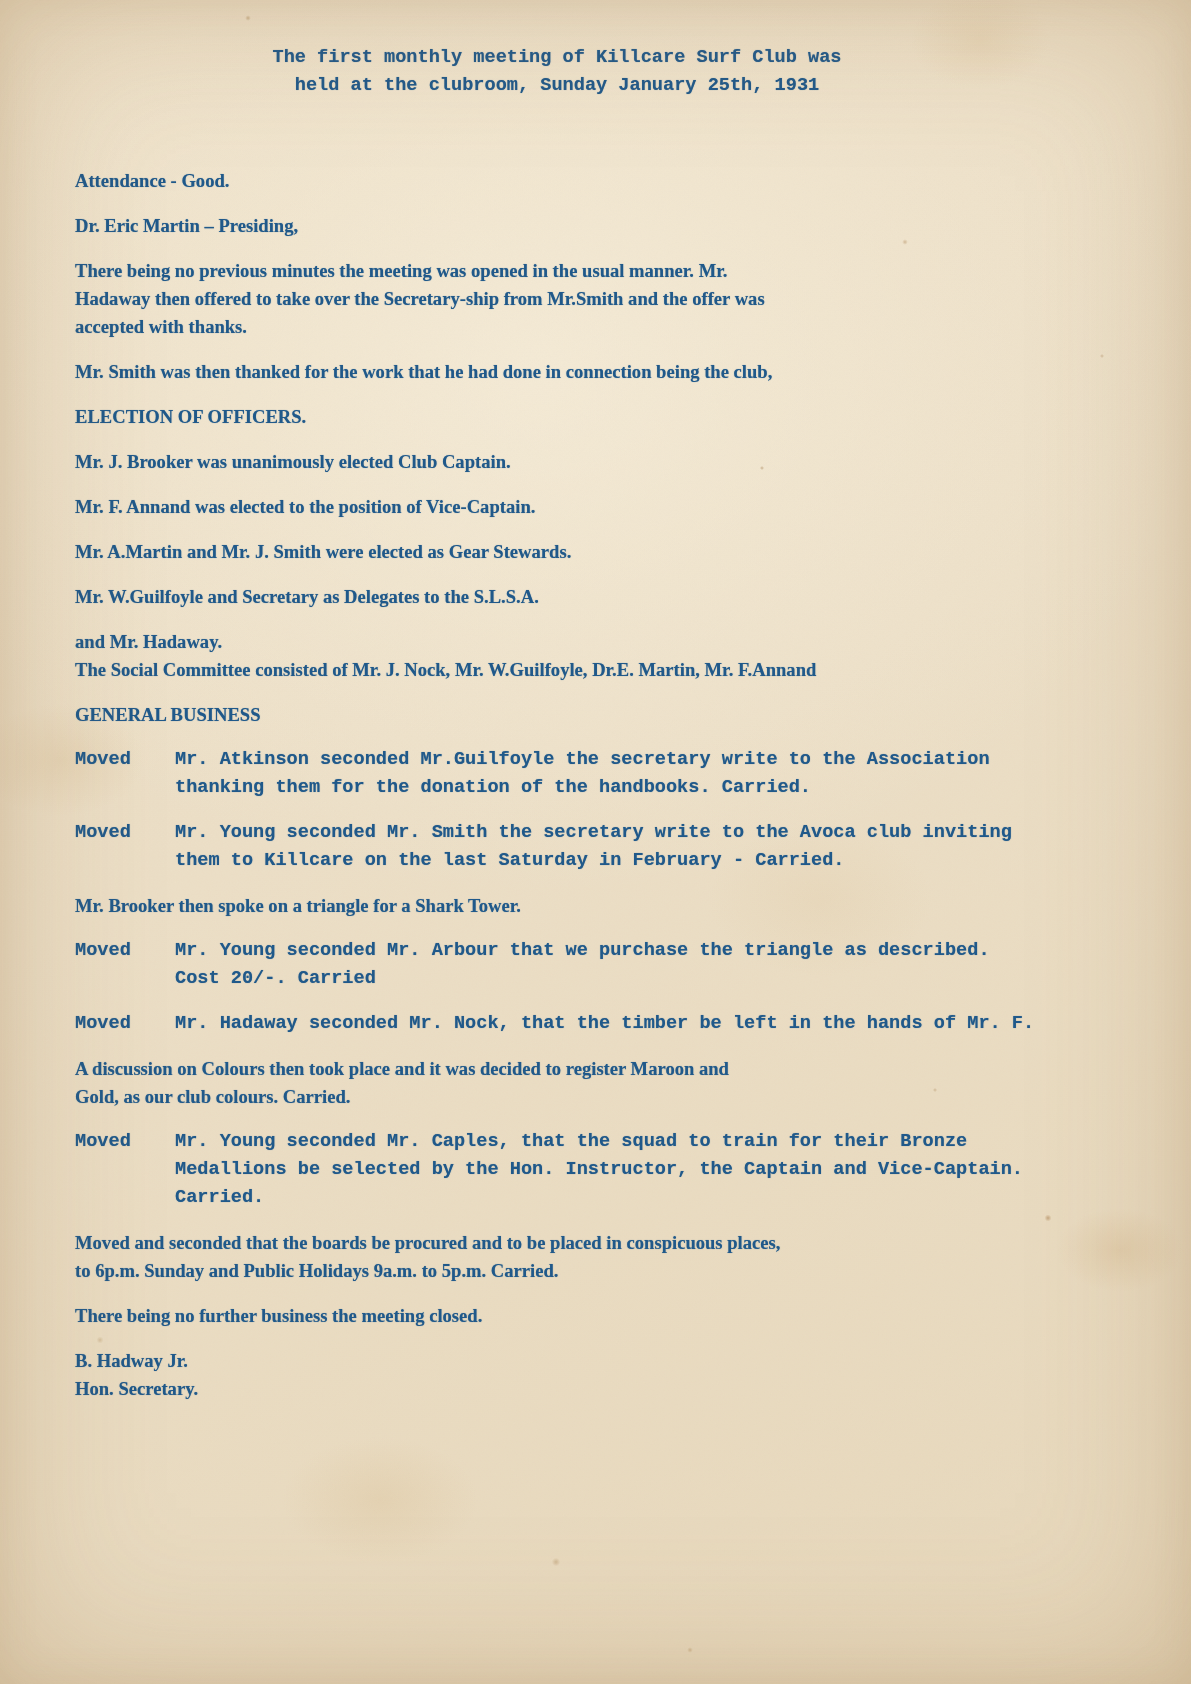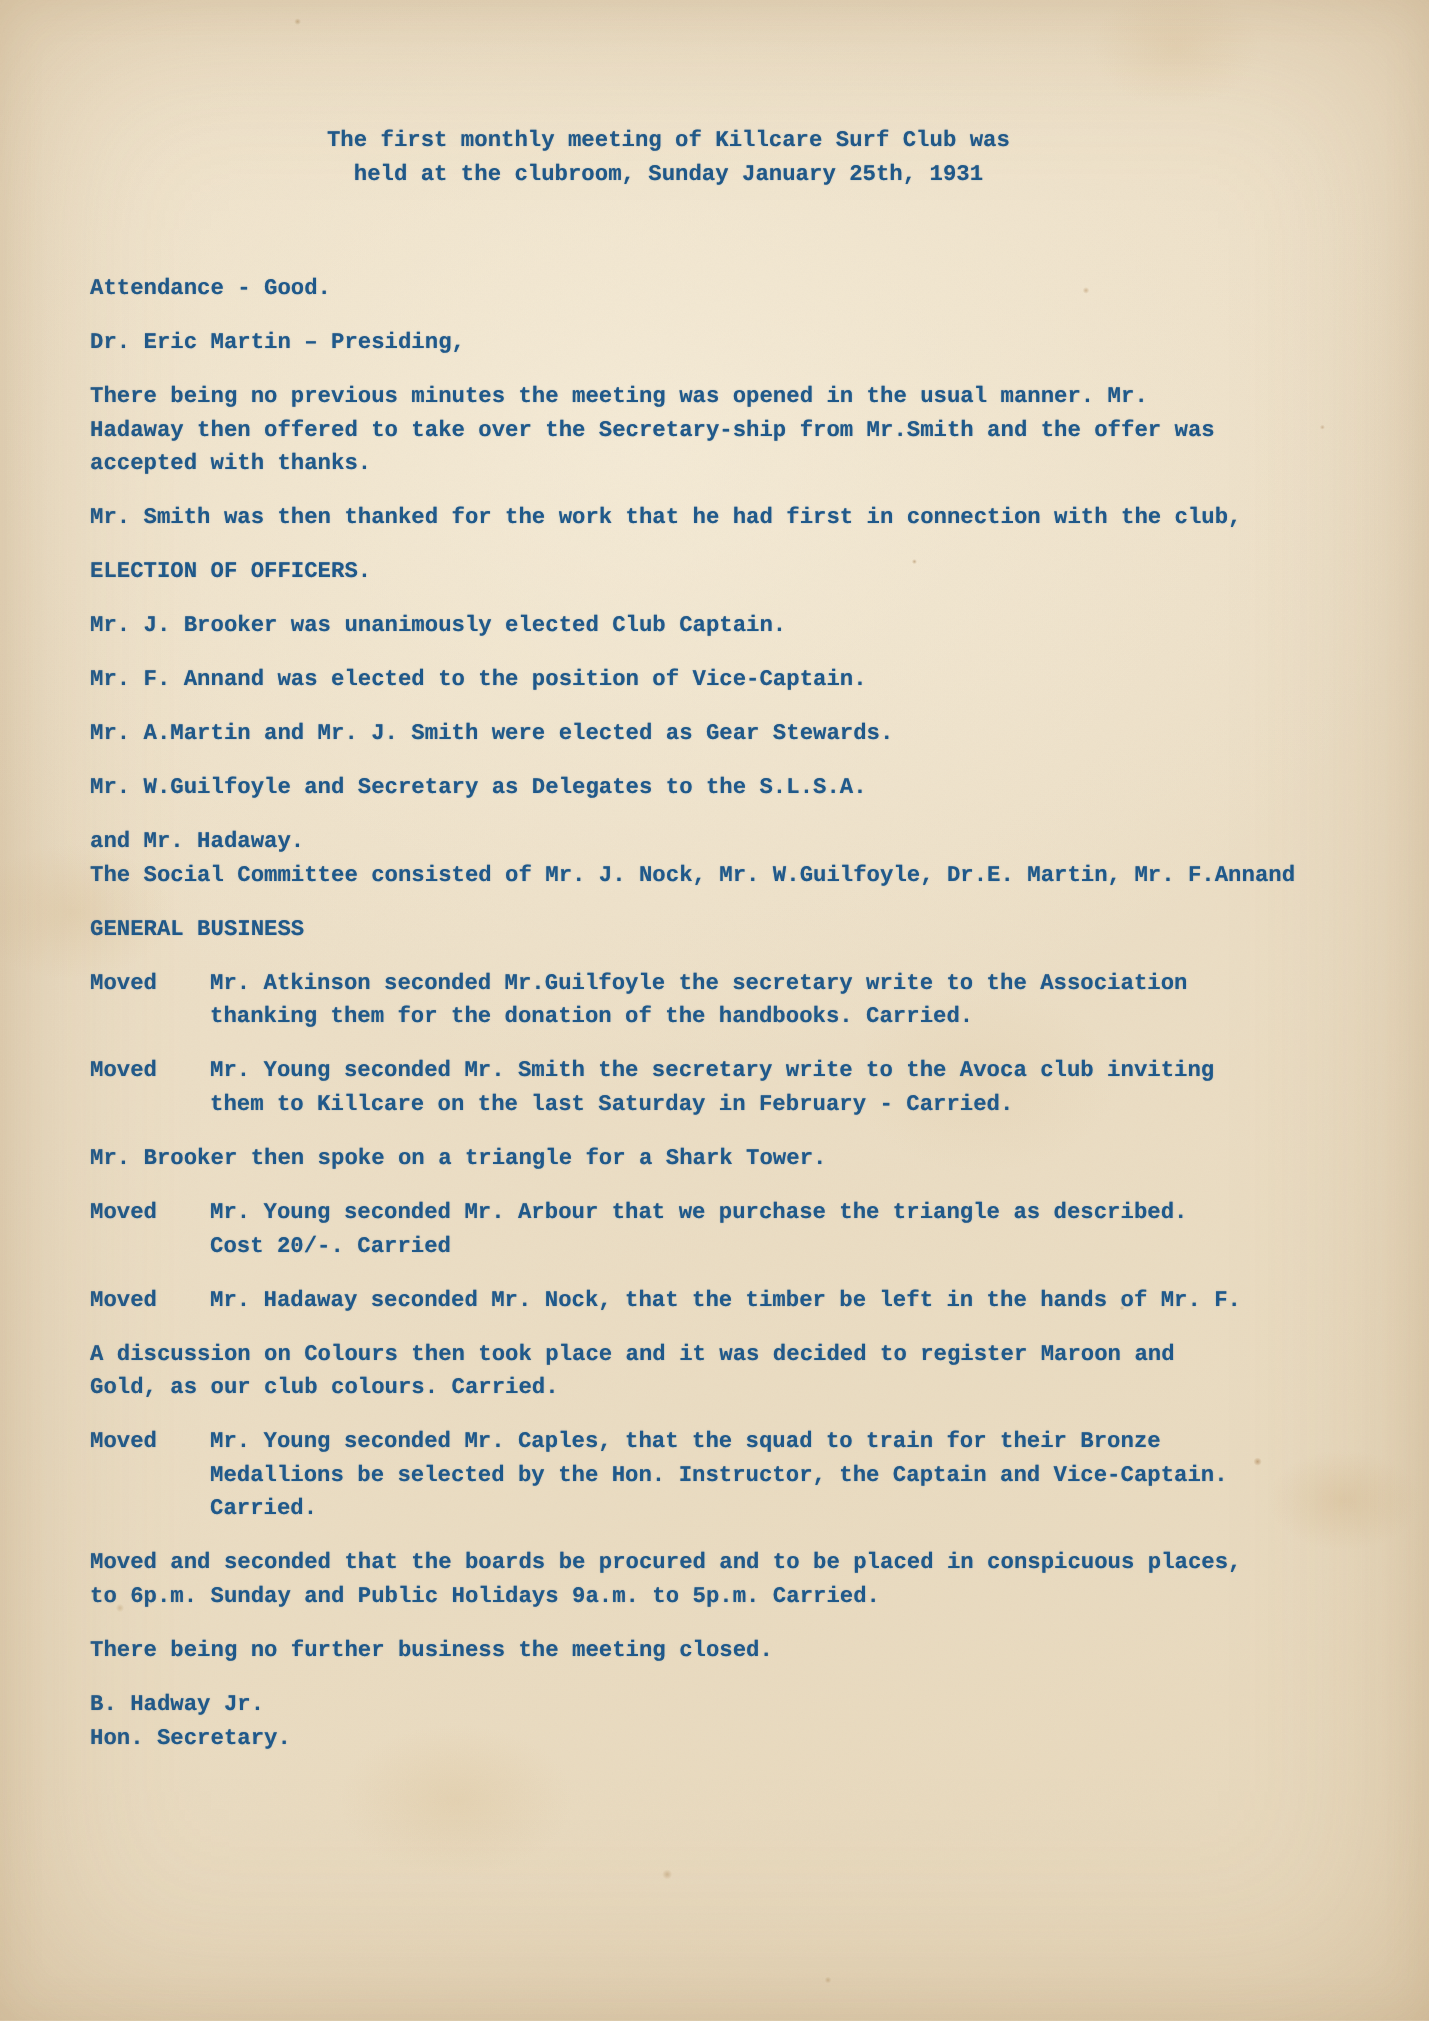--- a/index.html
+++ b/index.html
@@ -33,30 +33,30 @@
     background-color:var(--paper);
   }
   
   body::after{
     content:"";position:absolute;inset:0;pointer-events:none;
     box-shadow:inset 0 0 160px rgba(152,112,62,.28), inset 0 0 40px rgba(152,112,62,.12);
   }
   .grain{position:absolute;inset:0;pointer-events:none;opacity:.5;}
   .page-content{
     position:absolute;inset:0;box-sizing:border-box;
-    padding:104px 70px 0 75px;
+    padding:44px 70px 0 75px;
     color:var(--ink);
     font-size:18.6px;font-weight:bold;
   }
   .line{
     height:28px;line-height:28px;white-space:pre;
     text-shadow:0 0 1px rgba(32,89,138,.55);
   }
   .title-wrap{position:relative;left:-41px;text-align:center;margin-bottom:67px;}
-  .para{margin-bottom:17px;}
+  .para{margin-bottom:17px;font-family:Liberation Serif, serif;}
   .moved{display:grid;grid-template-columns:100px 1fr;margin-bottom:17px;}
   .signature{margin-bottom:0;}
 </style>
 </head>
 <body>
 
 <svg class="grain" width="1191" height="1684" aria-hidden="true">
   <filter id="paperNoise">
     <feTurbulence type="fractalNoise" baseFrequency="0.85" numOctaves="2" seed="11" stitchTiles="stitch"></feTurbulence>
     <feColorMatrix type="matrix" values="0 0 0 0 0.58  0 0 0 0 0.45  0 0 0 0 0.28  0 0 0 0.09 0"></feColorMatrix>
@@ -79,21 +79,21 @@
     <div class="line">Dr. Eric Martin – Presiding,</div>
   </div>
 
   <div class="para">
     <div class="line">There being no previous minutes the meeting was opened in the usual manner. Mr.</div>
     <div class="line">Hadaway then offered to take over the Secretary-ship from Mr.Smith and the offer was</div>
     <div class="line">accepted with thanks.</div>
   </div>
 
   <div class="para">
-    <div class="line">Mr. Smith was then thanked for the work that he had first in connection with the club,</div>
+    <div class="line">Mr. Smith was then thanked for the work that he had done in connection being the club,</div>
   </div>
 
   <div class="para">
     <div class="line">ELECTION OF OFFICERS.</div>
   </div>
 
   <div class="para">
     <div class="line">Mr. J. Brooker was unanimously elected Club Captain.</div>
   </div>
 

